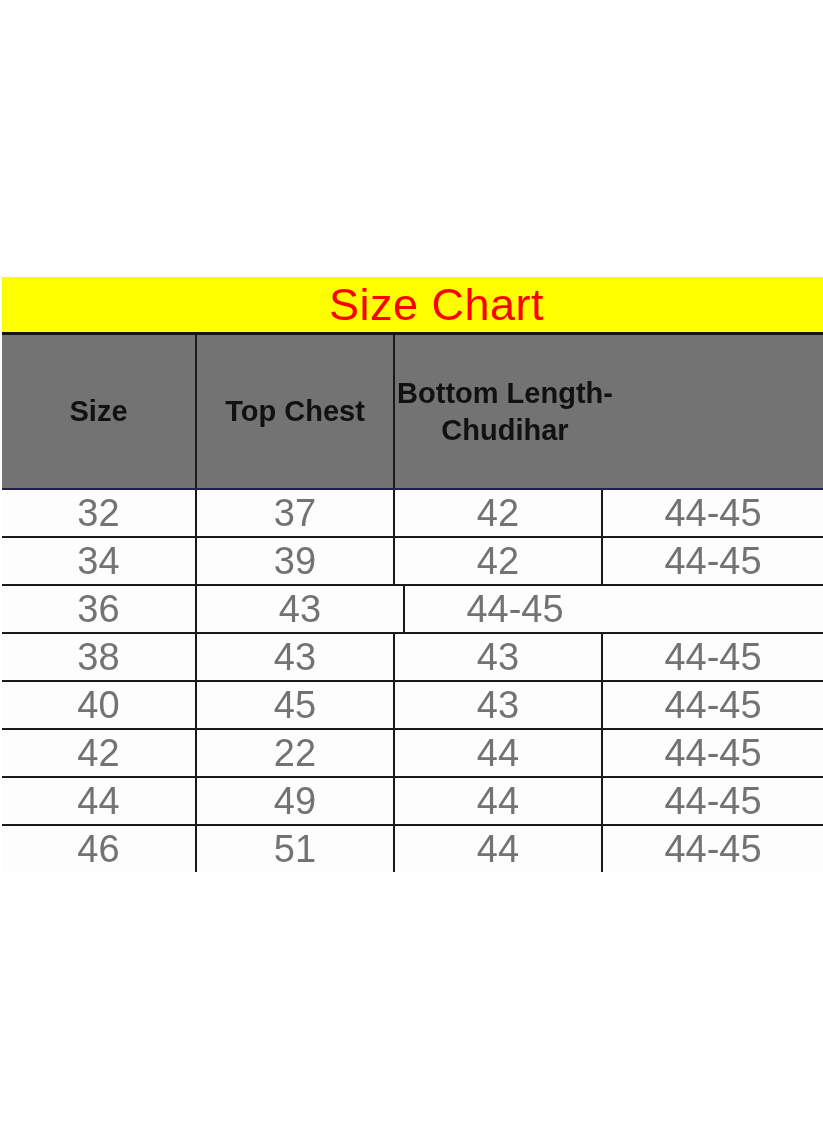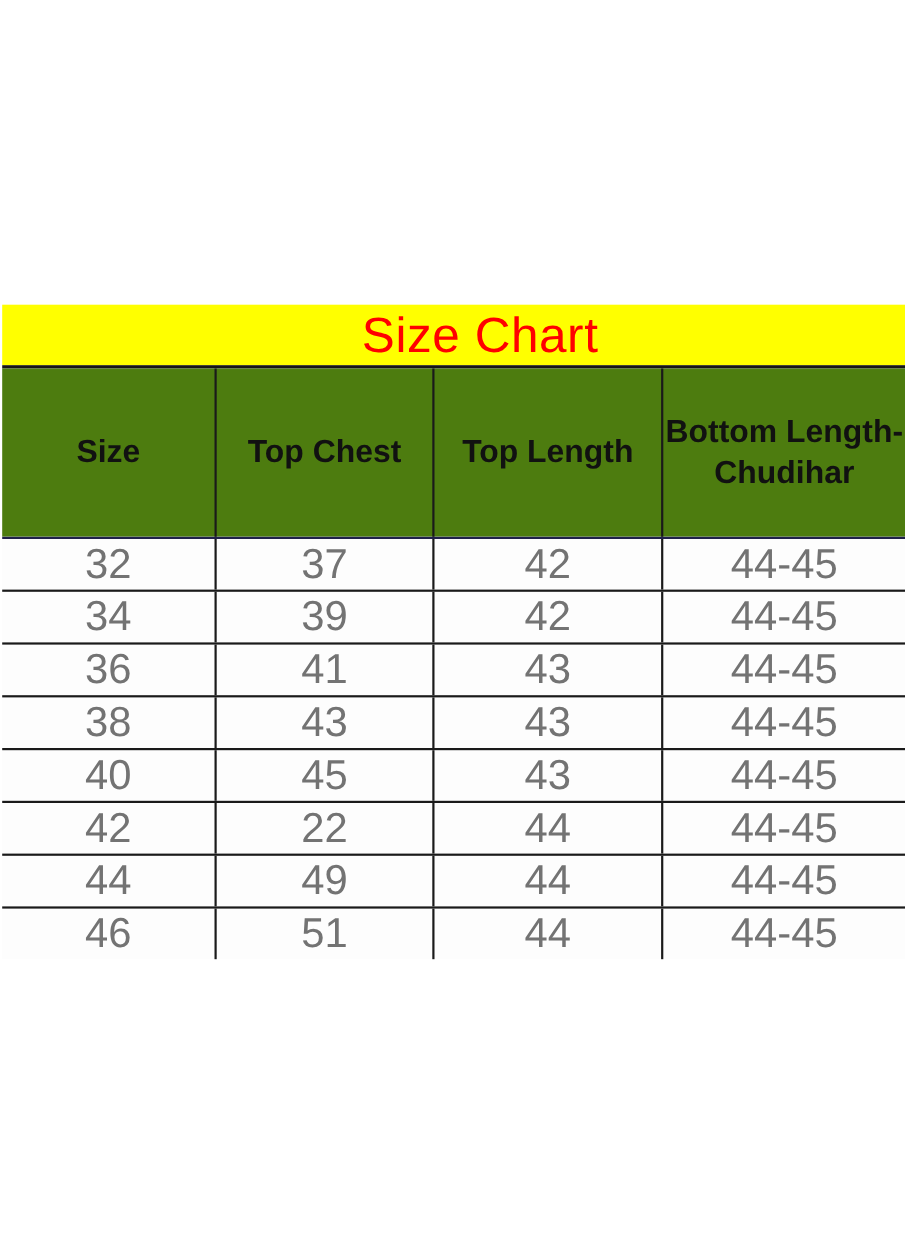--- a/index.html
+++ b/index.html
@@ -33,21 +33,21 @@
   .size-table {
     position: absolute;
     left: 2px;
     top: 332px;
     width: 821px;
     border-top: 3px solid #161616;
   }
   .header-row {
     display: flex;
     height: 153px;
-    background: #4d7c0f;
+    background: #737373;
   }
   .cell {
     box-sizing: border-box;
     display: flex;
     align-items: center;
     justify-content: center;
     text-align: center;
     border-right: 2px solid #1a1a1a;
     overflow: hidden;
   }
@@ -79,39 +79,37 @@
 <div class="stage">
 
   <div class="banner" style="background: rgb(255, 255, 0);">
     <div class="banner-title" style="color: rgb(255, 0, 0);">Size Chart</div>
   </div>
 
   <div class="size-table">
     <div class="header-row">
       <div class="cell header-cell c0">Size</div>
       <div class="cell header-cell c1">Top Chest</div>
-      <div class="cell header-cell c2">Top Length</div>
       <div class="cell header-cell c3">Bottom Length-Chudihar</div>
     </div>
     <div>
         <div class="data-row">
           <div class="cell data-cell c0">32</div>
           <div class="cell data-cell c1">37</div>
           <div class="cell data-cell c2">42</div>
           <div class="cell data-cell c3">44-45</div>
         </div>
         <div class="data-row">
           <div class="cell data-cell c0">34</div>
           <div class="cell data-cell c1">39</div>
           <div class="cell data-cell c2">42</div>
           <div class="cell data-cell c3">44-45</div>
         </div>
         <div class="data-row">
           <div class="cell data-cell c0">36</div>
-          <div class="cell data-cell c1">41</div>
           <div class="cell data-cell c2">43</div>
           <div class="cell data-cell c3">44-45</div>
         </div>
         <div class="data-row">
           <div class="cell data-cell c0">38</div>
           <div class="cell data-cell c1">43</div>
           <div class="cell data-cell c2">43</div>
           <div class="cell data-cell c3">44-45</div>
         </div>
         <div class="data-row">

